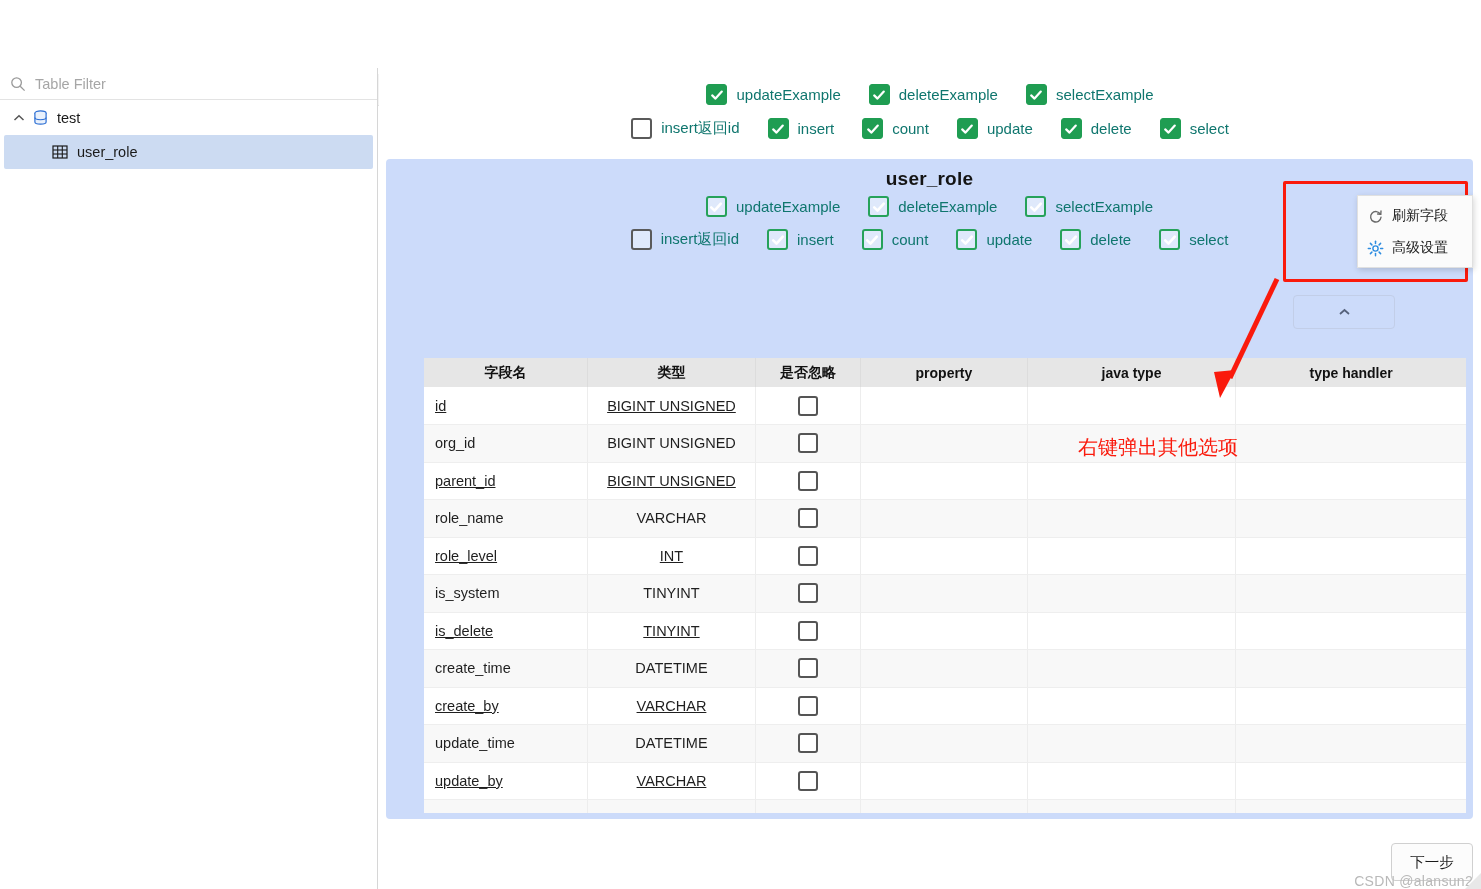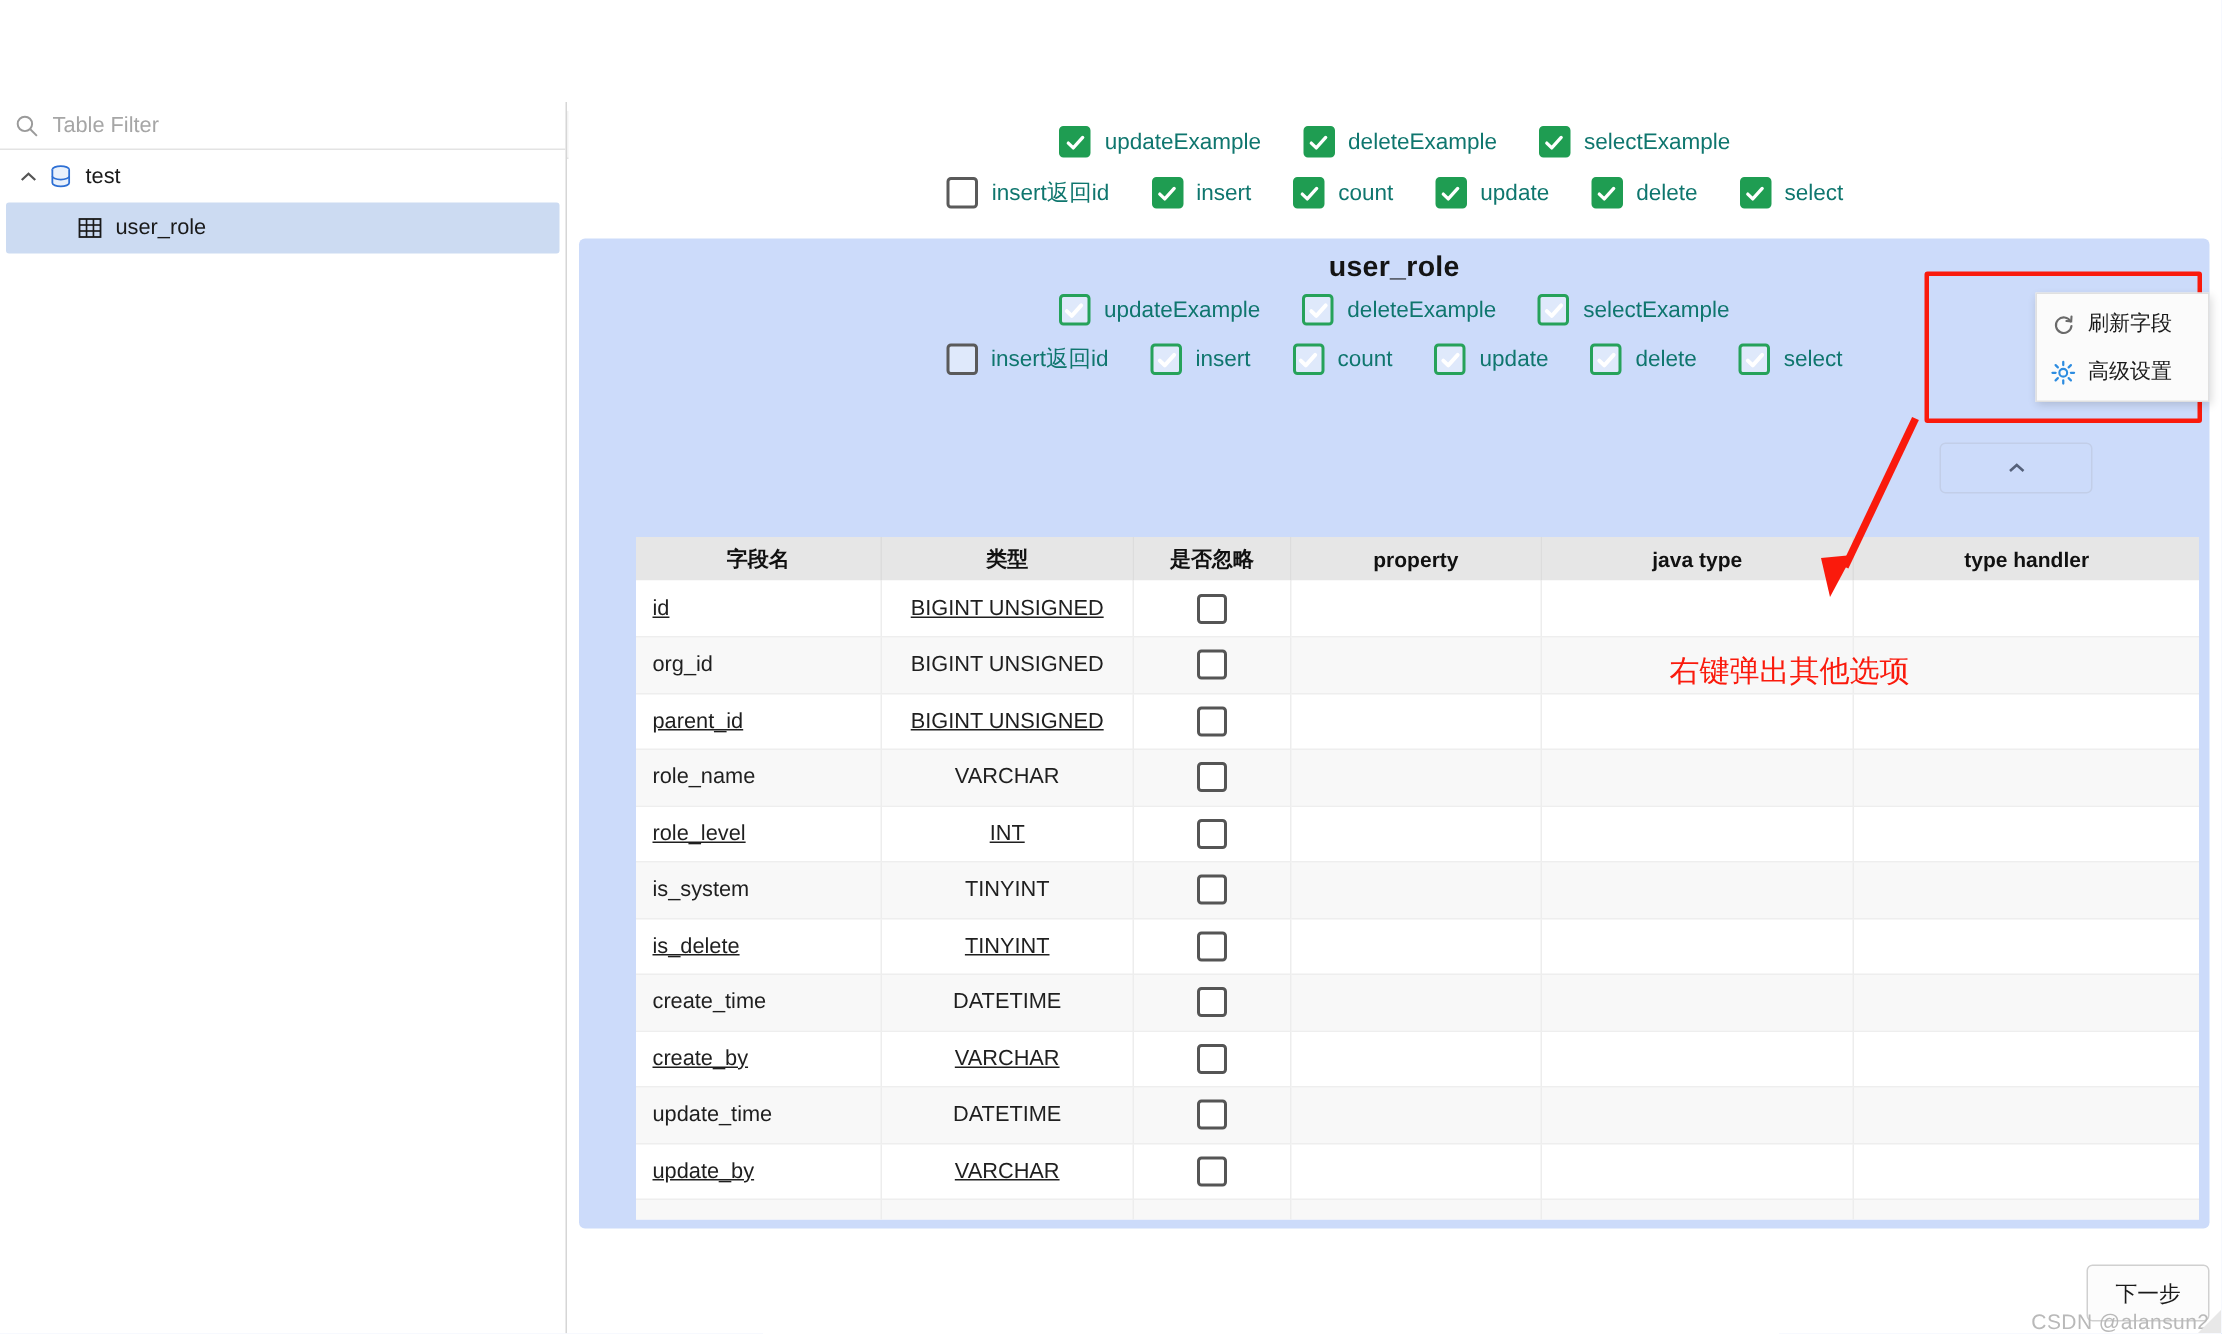--- a/index.html
+++ b/index.html
@@ -170,21 +170,21 @@
     background: #fbfbfb; border: 1px solid #e0e0e0;
     box-shadow: 1px 2px 6px rgba(0,0,0,.16); padding: 4px 0; margin-left: 32px;
   }
   .ctx-row {
     height: 32px; display: flex; align-items: center; padding-left: 9px;
     font-size: 14px; color: #1b1b1b;
   }
   .ctx-ico { width: 17px; height: 17px; margin-right: 8px; flex: none; }
   .anno-arrow { position: absolute; left: 1190px; top: 270px; }
   .anno-text {
-    position: absolute; left: 1113px; top: 434px;
+    position: absolute; left: 1078px; top: 434px;
     font-size: 20px; color: #fa1a0c; white-space: nowrap;
   }
 
   
   .next-btn {
     position: absolute; right: 8px; bottom: 8px; width: 82px; height: 38px;
     border: 1px solid #d0d0d0; border-radius: 4px; background: #fcfcfc;
     display: flex; align-items: center; justify-content: center;
     font-size: 14.5px; color: #1a1a1a;
   }

